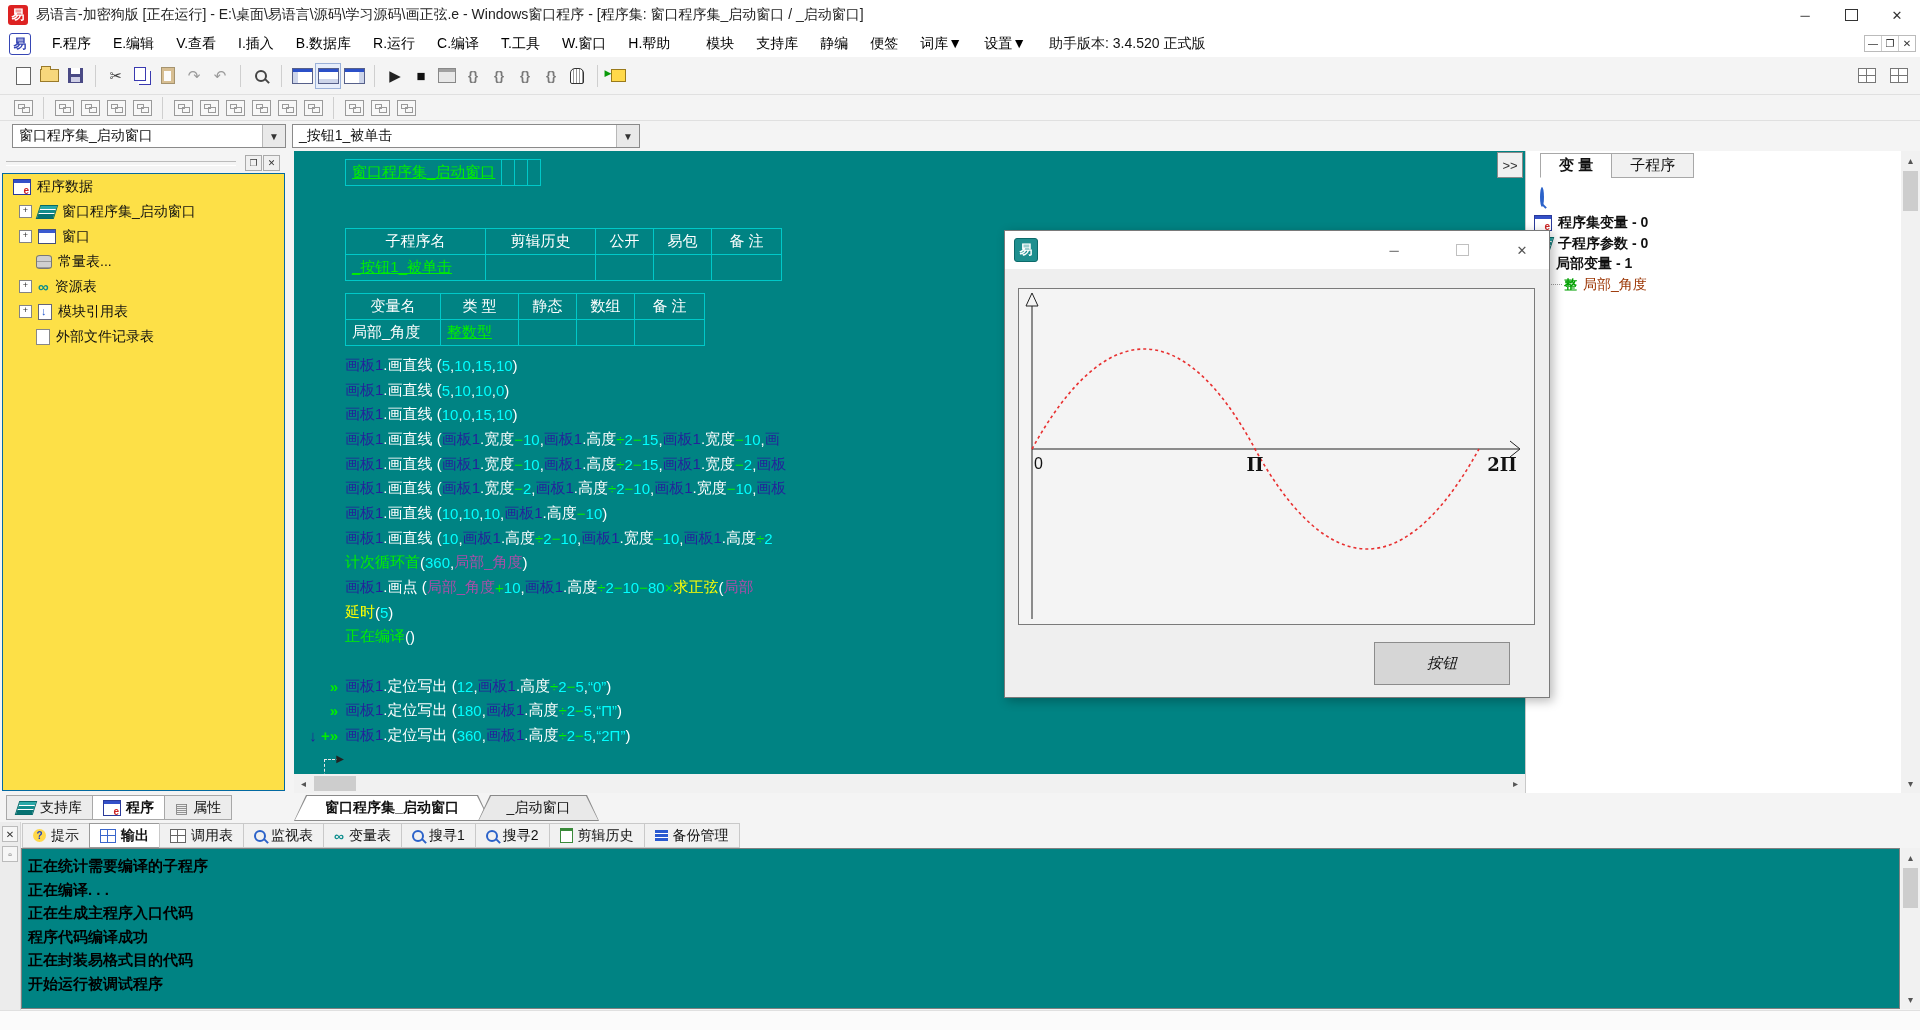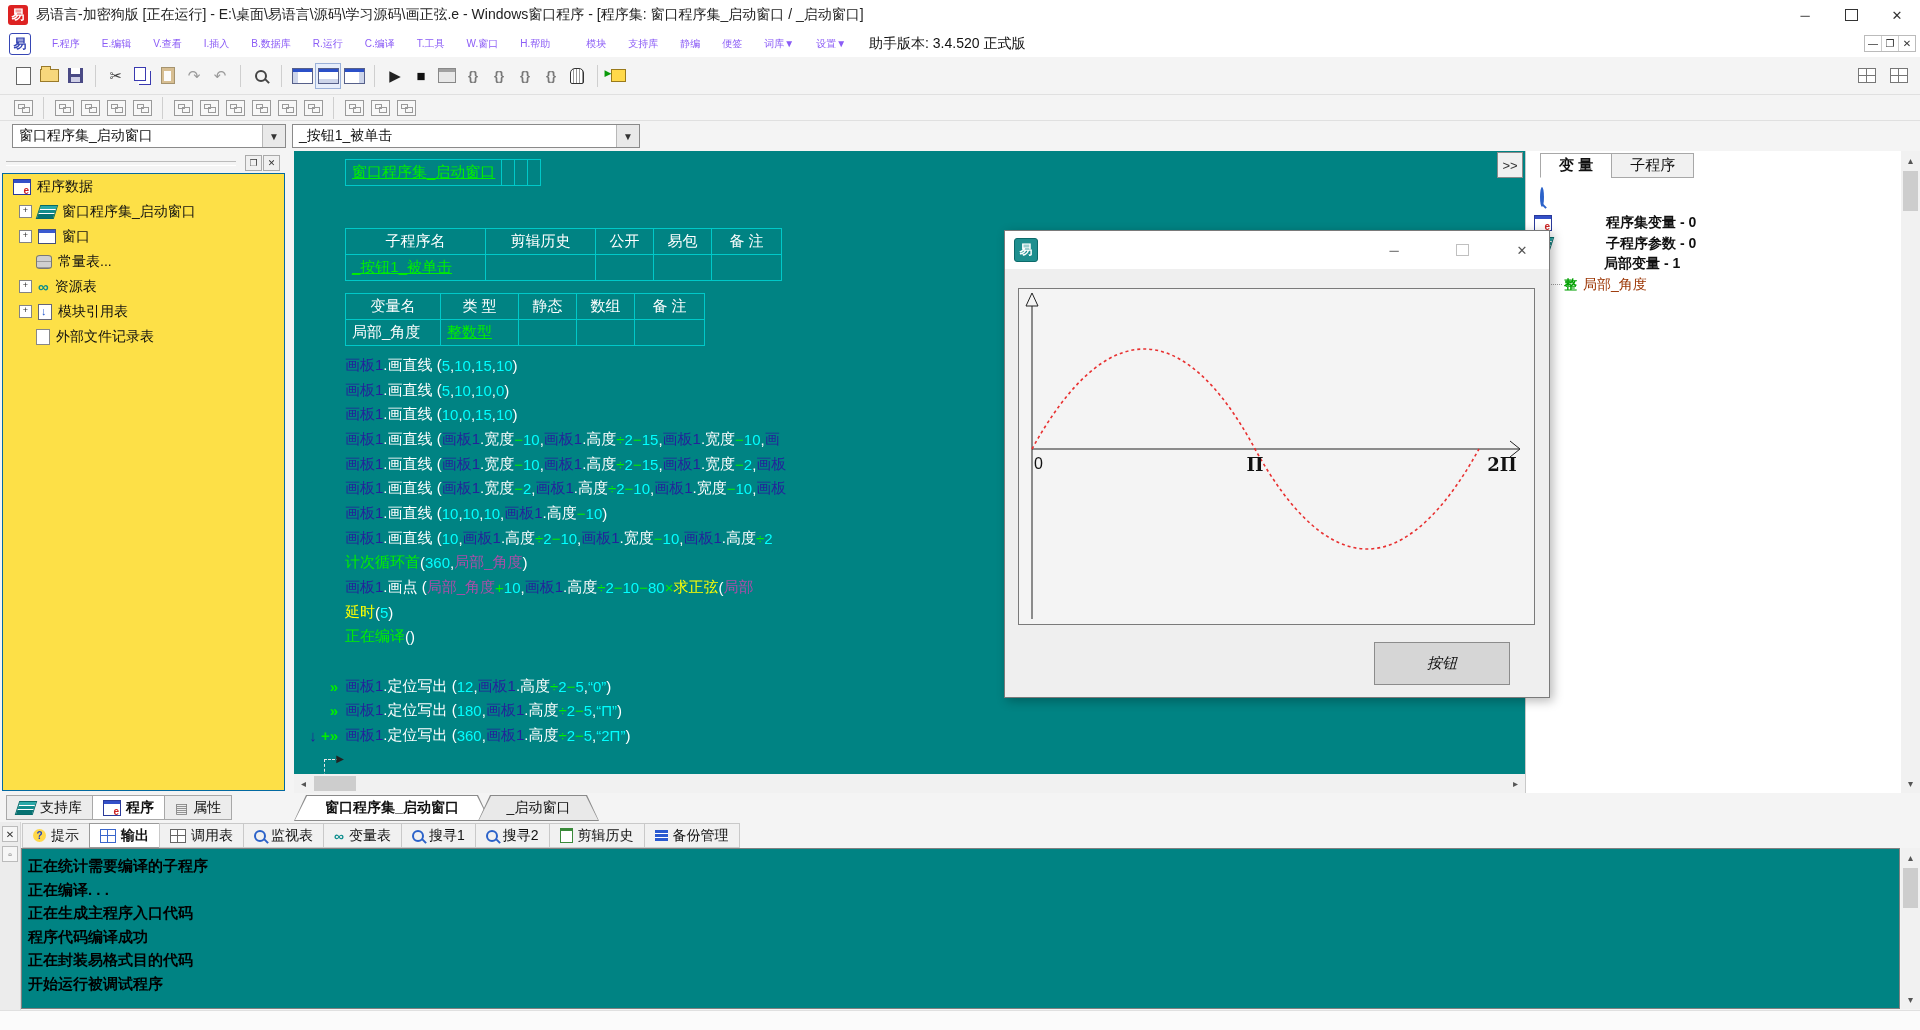--- a/index.html
+++ b/index.html
@@ -11,21 +11,21 @@
   #titlebar{position:absolute;left:0;top:0;width:1920px;height:30px;background:#fff;border-bottom:1px solid #e3e3e3;display:flex;align-items:center;}
   .app-logo{width:20px;height:20px;margin:0 8px 0 8px;background:#d22;color:#fff;font-size:13px;font-weight:bold;display:flex;align-items:center;justify-content:center;border-radius:3px;}
   #title-text{font-size:14px;color:#222;white-space:nowrap;}
   #win-controls{margin-left:auto;display:flex;align-items:center;}
   .wc{width:46px;height:30px;display:flex;align-items:center;justify-content:center;color:#333;font-size:13px;}
   .wc .maxbox{width:11px;height:10px;border:1px solid #333;display:block;}
 
   
   #menubar{position:absolute;left:0;top:30px;width:1920px;height:27px;background:#fff;border-bottom:1px solid #dcdcdc;display:flex;align-items:center;}
   .menu-logo{width:20px;height:20px;margin:0 10px 0 9px;background:#fff;border:1px solid #3646b4;color:#3646b4;font-weight:bold;font-size:13px;display:flex;align-items:center;justify-content:center;border-radius:3px;}
-  .menu-item{padding:0 11px;font-size:10px;color:#8b5cf6;white-space:nowrap;}
+  .menu-item{padding:0 11px;font-size:14px;color:#000000;white-space:nowrap;}
   .menu-gap{width:14px;}
   #menu-version{padding:0 12px;color:#111;white-space:nowrap;}
   #mdi-controls{margin-left:auto;display:flex;border:1px solid #bbb;margin-right:4px;}
   .mdi{width:16px;height:15px;font-size:10px;display:flex;align-items:center;justify-content:center;color:#333;border-left:1px solid #ccc;}
   .mdi:first-child{border-left:none;}
 
   
   #toolbar1{position:absolute;left:0;top:57px;width:1920px;height:38px;background:#f4f4f4;border-bottom:1px solid #e0e0e0;display:flex;align-items:center;padding-left:10px;box-sizing:border-box;}
   #toolbar2{position:absolute;left:0;top:95px;width:1920px;height:26px;background:#f4f4f4;border-bottom:1px solid #e0e0e0;display:flex;align-items:center;padding-left:10px;box-sizing:border-box;}
   .tgroup{display:flex;align-items:center;}
@@ -135,21 +135,21 @@
   #collapse-btn{position:absolute;left:1497px;top:1px;width:26px;height:26px;background:#f0f0f0;border:1px solid #8a8a8a;box-sizing:border-box;display:flex;align-items:center;justify-content:center;font-size:13px;color:#333;}
 
   
   #rightpanel{position:absolute;left:1525px;top:0;width:395px;height:642px;background:#fff;border-left:1px solid #c9c9c9;box-sizing:border-box;}
   #rp-tabs{position:absolute;left:14px;top:2px;height:25px;display:flex;}
   .rtab{padding:0 18px;display:flex;align-items:center;font-size:15px;border:1px solid #a8a8a8;background:#f1f1f1;margin-right:-1px;}
   .rtab.active{background:#fff;font-weight:bold;border-bottom:1px solid #fff;}
   #rp-search{position:absolute;left:14px;top:38px;}
   #rp-tree{position:absolute;left:8px;top:62px;width:360px;}
   .rrow{display:flex;align-items:center;height:20.5px;white-space:nowrap;font-size:14px;}
-  .rrow.b{font-weight:bold;gap:48px;}
+  .rrow.b{font-weight:bold;}
   .rrow .lbl{color:#111;}
   .rrow.maroon .lbl{color:#9a3300;font-weight:normal;}
   .rrow .dots{width:14px;flex:none;border-bottom:1px dotted #9a9a9a;height:0;margin-right:2px;}
   
   .vscroll{position:absolute;width:19px;background:#f1f1f1;display:flex;flex-direction:column;align-items:center;}
   .sb-thumb-v{width:15px;height:40px;background:#cdcdcd;margin-top:1px;}
 
   
   #bottomtabs{position:absolute;left:0;top:793px;width:1920px;height:29px;background:#f4f4f4;border-bottom:1px solid #d0d0d0;}
   #blt{position:absolute;left:6px;top:2px;display:flex;height:25px;}

